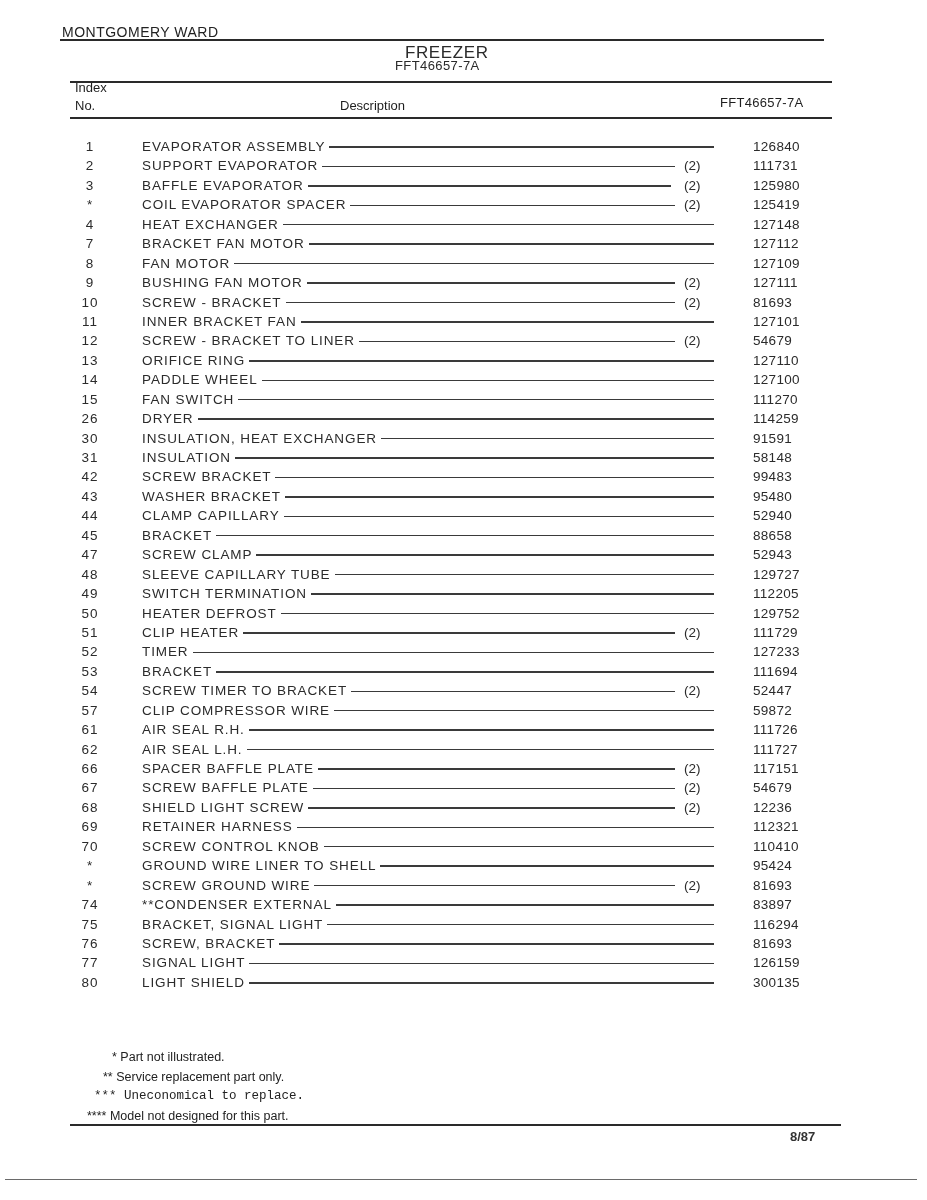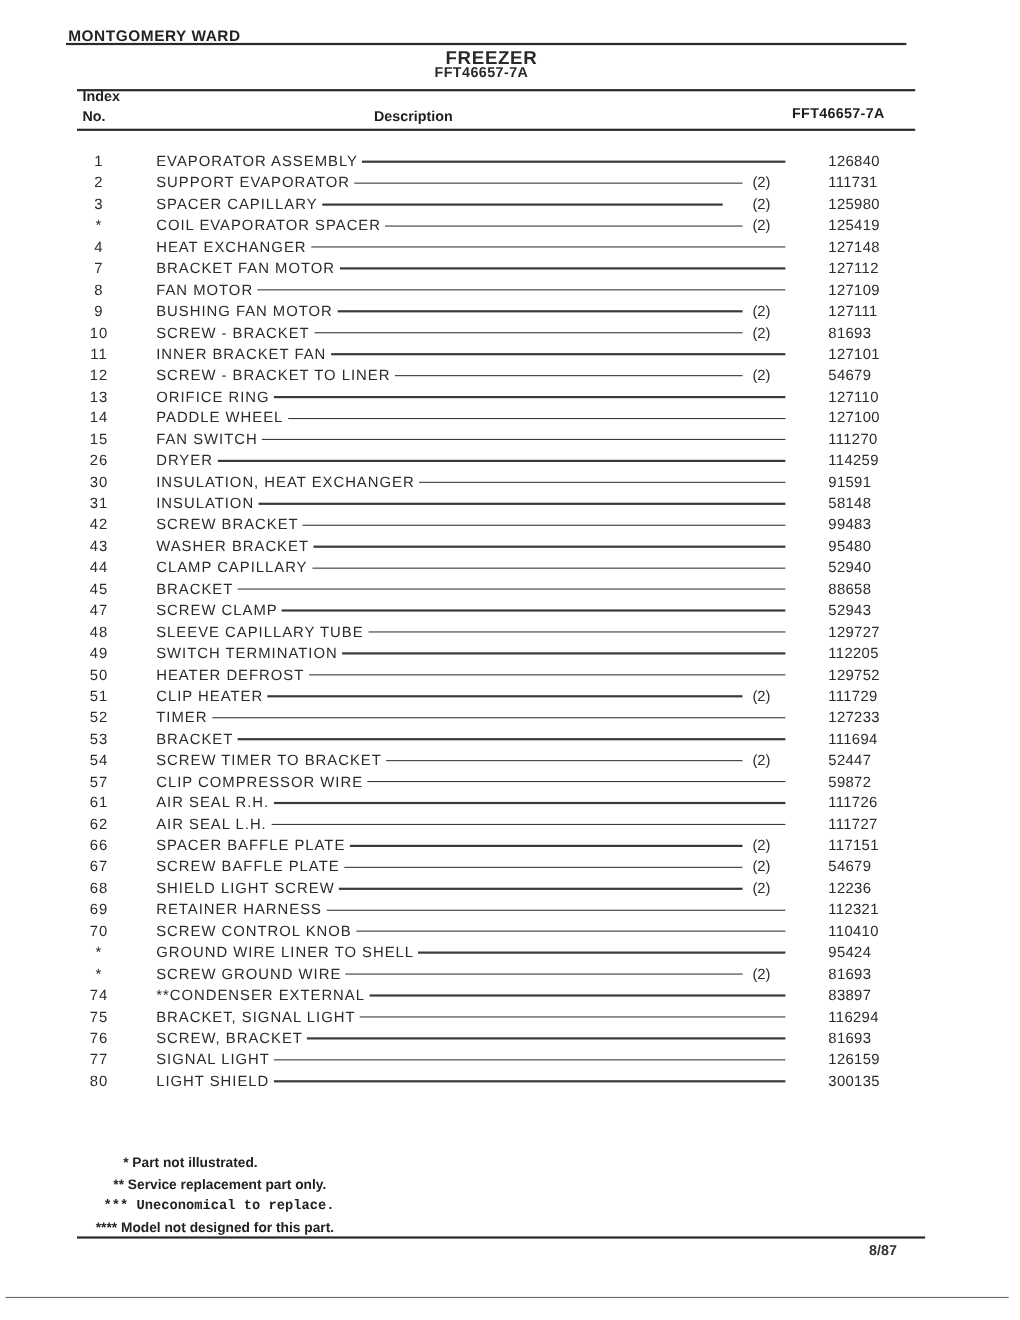--- a/index.html
+++ b/index.html
@@ -1,21 +1,21 @@
 <!DOCTYPE html>
 <html><head>
 <meta charset="utf-8">
 <style>
   html, body { margin: 0; padding: 0; background: #ffffff; }
   body {
     width: 927px; height: 1200px; position: relative; overflow: hidden;
     font-family: "Liberation Sans", "DejaVu Sans", sans-serif;
     color: #1e1e1e;
   }
-  .abs { position: absolute; font-weight: bold; }
+  .abs { position: absolute; }
   .brand {
     left: 62px; top: 24px; font-size: 14px; letter-spacing: 0.5px;
     color: #222;
   }
   .rule { position: absolute; background: #2a2a2a; }
   .title1 { left: 405px; top: 43px; font-size: 17px; letter-spacing: 0.6px; color:#2a2a2a; }
   .title2 { left: 395px; top: 58px; font-size: 13px; letter-spacing: 0.4px; color:#2a2a2a; }
   .hdr-index1 { left: 75px; top: 80px; font-size: 13px; }
   .hdr-index2 { left: 75px; top: 98px; font-size: 13px; }
   .hdr-desc { left: 340px; top: 98px; font-size: 13px; }
@@ -69,21 +69,21 @@
       <span class="desc-wrap">
         <span class="desc">SUPPORT EVAPORATOR</span>
         <span class="leader" style="width: 352.75px;"></span>
       </span>
       <span class="qty">(2)</span>
       <span class="part">111731</span>
     </div>
     <div class="row">
       <span class="idx">3</span>
       <span class="desc-wrap">
-        <span class="desc">SPACER CAPILLARY</span>
+        <span class="desc">BAFFLE EVAPORATOR</span>
         <span class="leader" style="width: 363.906px;"></span>
       </span>
       <span class="qty">(2)</span>
       <span class="part">125980</span>
     </div>
     <div class="row">
       <span class="idx">*</span>
       <span class="desc-wrap">
         <span class="desc">COIL EVAPORATOR SPACER</span>
         <span class="leader" style="width: 324.641px;"></span>

